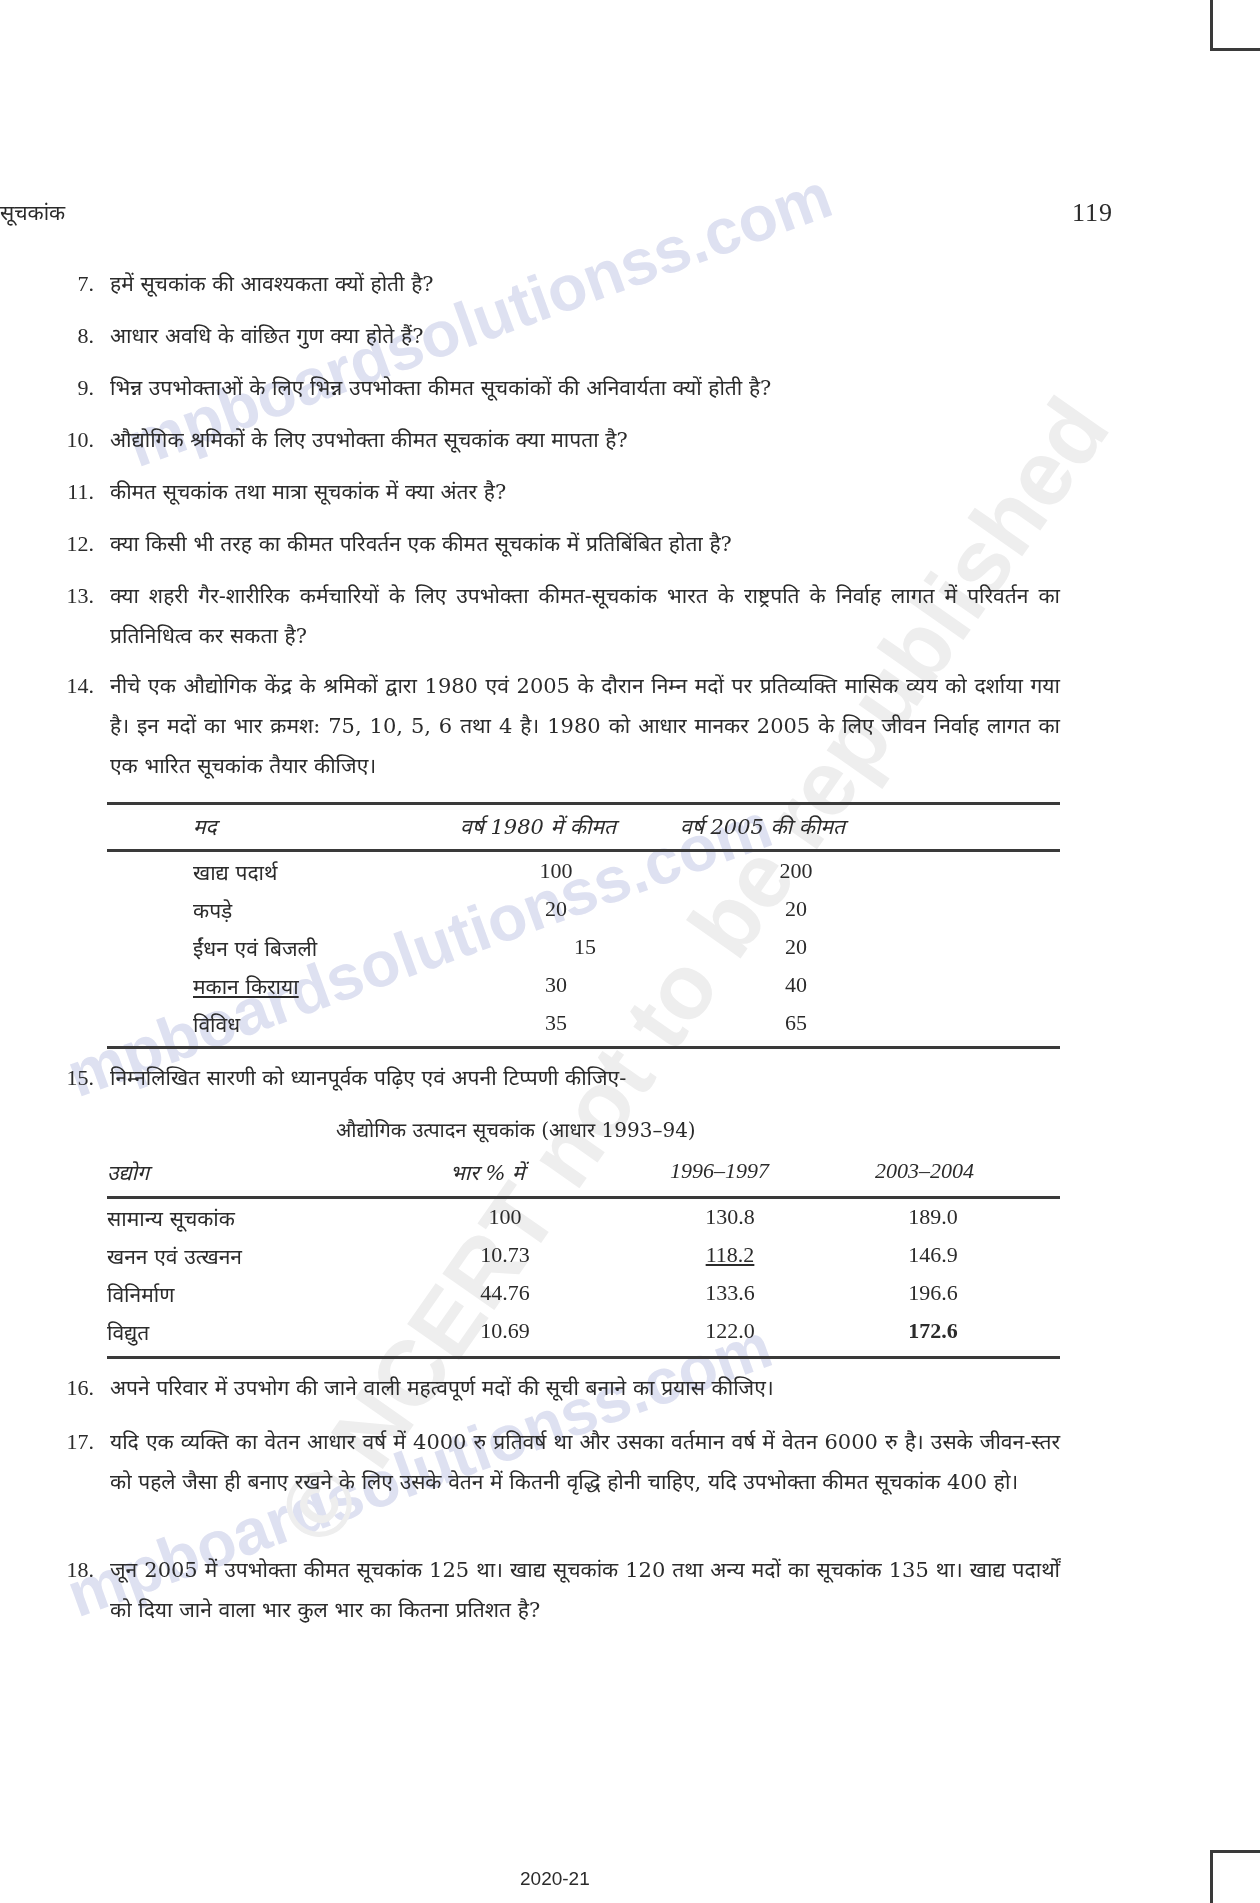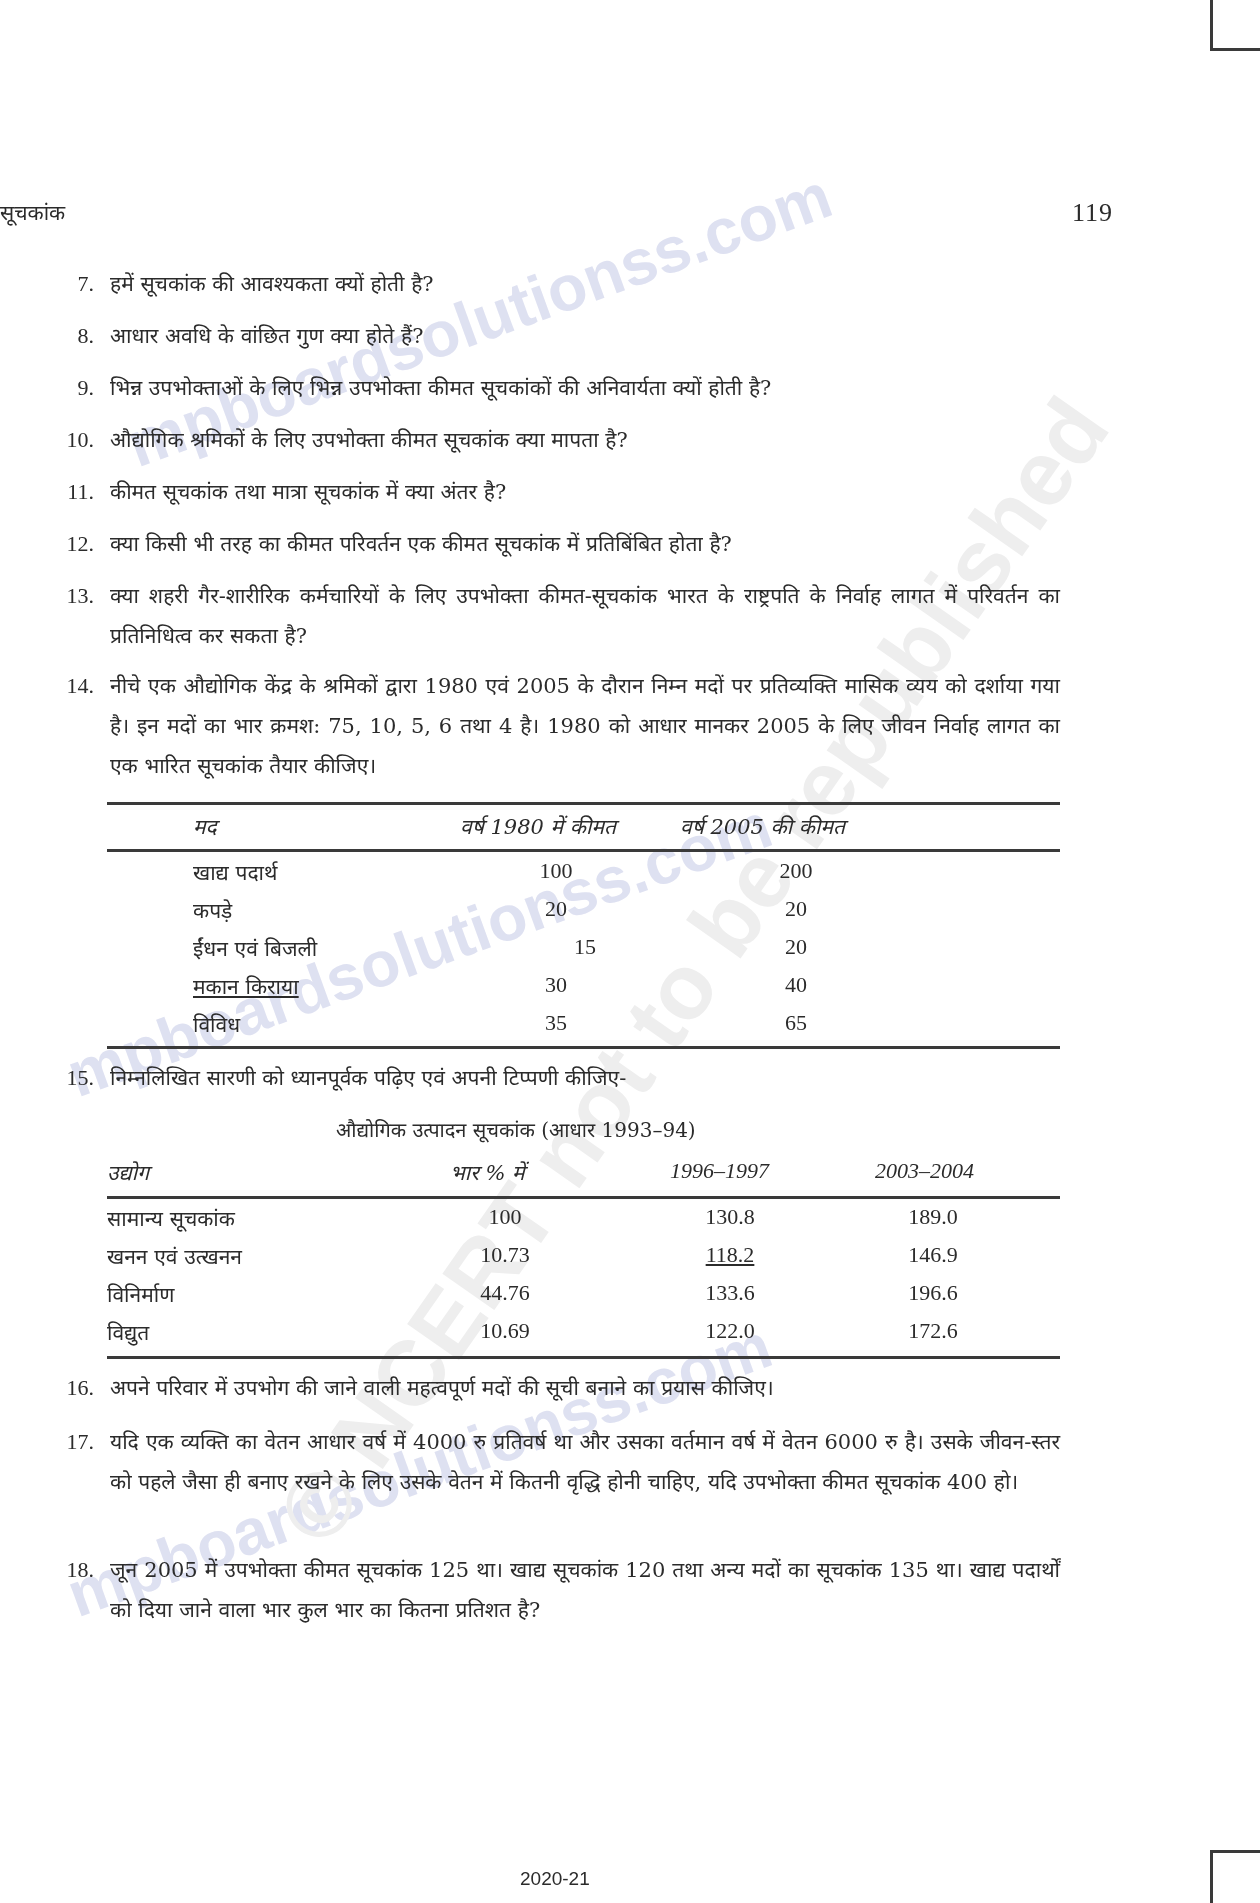--- a/index.html
+++ b/index.html
@@ -133,21 +133,21 @@
 <div>
   <div class="cell" style="left:107px; top:1280px;">विनिर्माण</div>
   <div class="cell num-cell" style="left:470px; width:70px; text-align:center; top:1280px;">44.76</div>
   <div class="cell num-cell" style="left:695px; width:70px; text-align:center; top:1280px;">133.6</div>
   <div class="cell num-cell" style="left:898px; width:70px; text-align:center; top:1280px;">196.6</div>
 </div>
 <div>
   <div class="cell" style="left:107px; top:1318px;">विद्युत</div>
   <div class="cell num-cell" style="left:470px; width:70px; text-align:center; top:1318px;">10.69</div>
   <div class="cell num-cell" style="left:695px; width:70px; text-align:center; top:1318px;">122.0</div>
-  <div class="cell num-cell" style="left:898px; width:70px; text-align:center; top:1318px;">172.6</div>
+  <div class="cell num-cell" style="left:898px; width:70px; text-align:center; top:1318px;font-weight:bold;">172.6</div>
 </div>
 <div class="rule" style="top:1356px;"></div>
 
 <div class="q" style="top:1368px;">
   <span class="num">16.</span>
   <span class="txt">अपने परिवार में उपभोग की जाने वाली महत्वपूर्ण मदों की सूची बनाने का प्रयास कीजिए।</span>
 </div>
 <div class="q" style="top:1422px;">
   <span class="num">17.</span>
   <span class="txt">यदि एक व्यक्ति का वेतन आधार वर्ष में 4000 रु प्रतिवर्ष था और उसका वर्तमान वर्ष में वेतन 6000 रु है। उसके जीवन-स्तर को पहले जैसा ही बनाए रखने के लिए उसके वेतन में कितनी वृद्धि होनी चाहिए, यदि उपभोक्ता कीमत सूचकांक 400 हो।</span>

